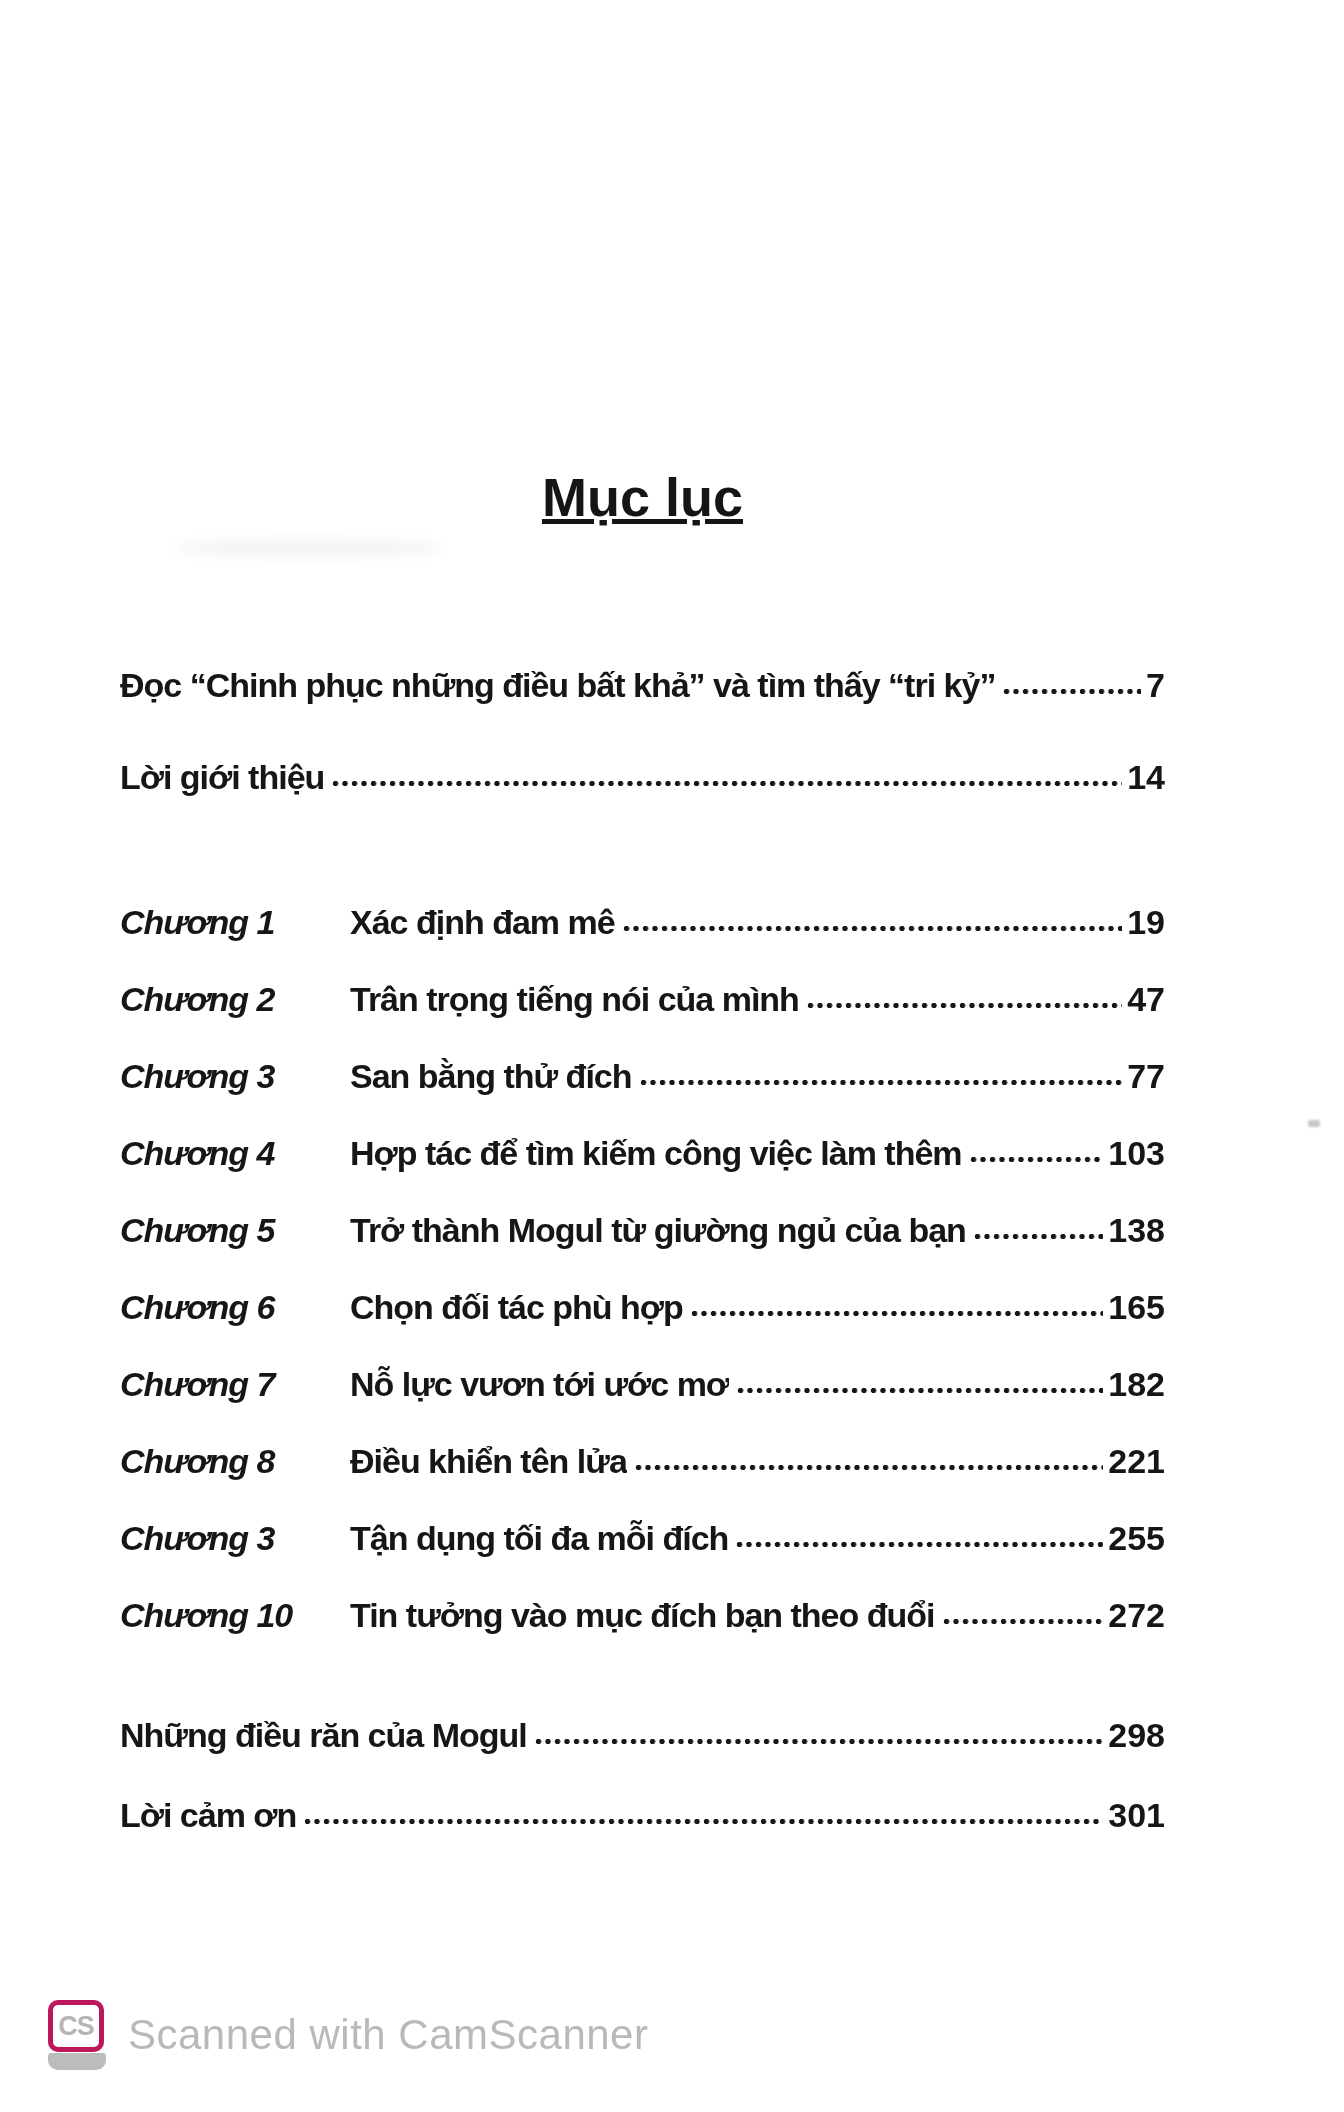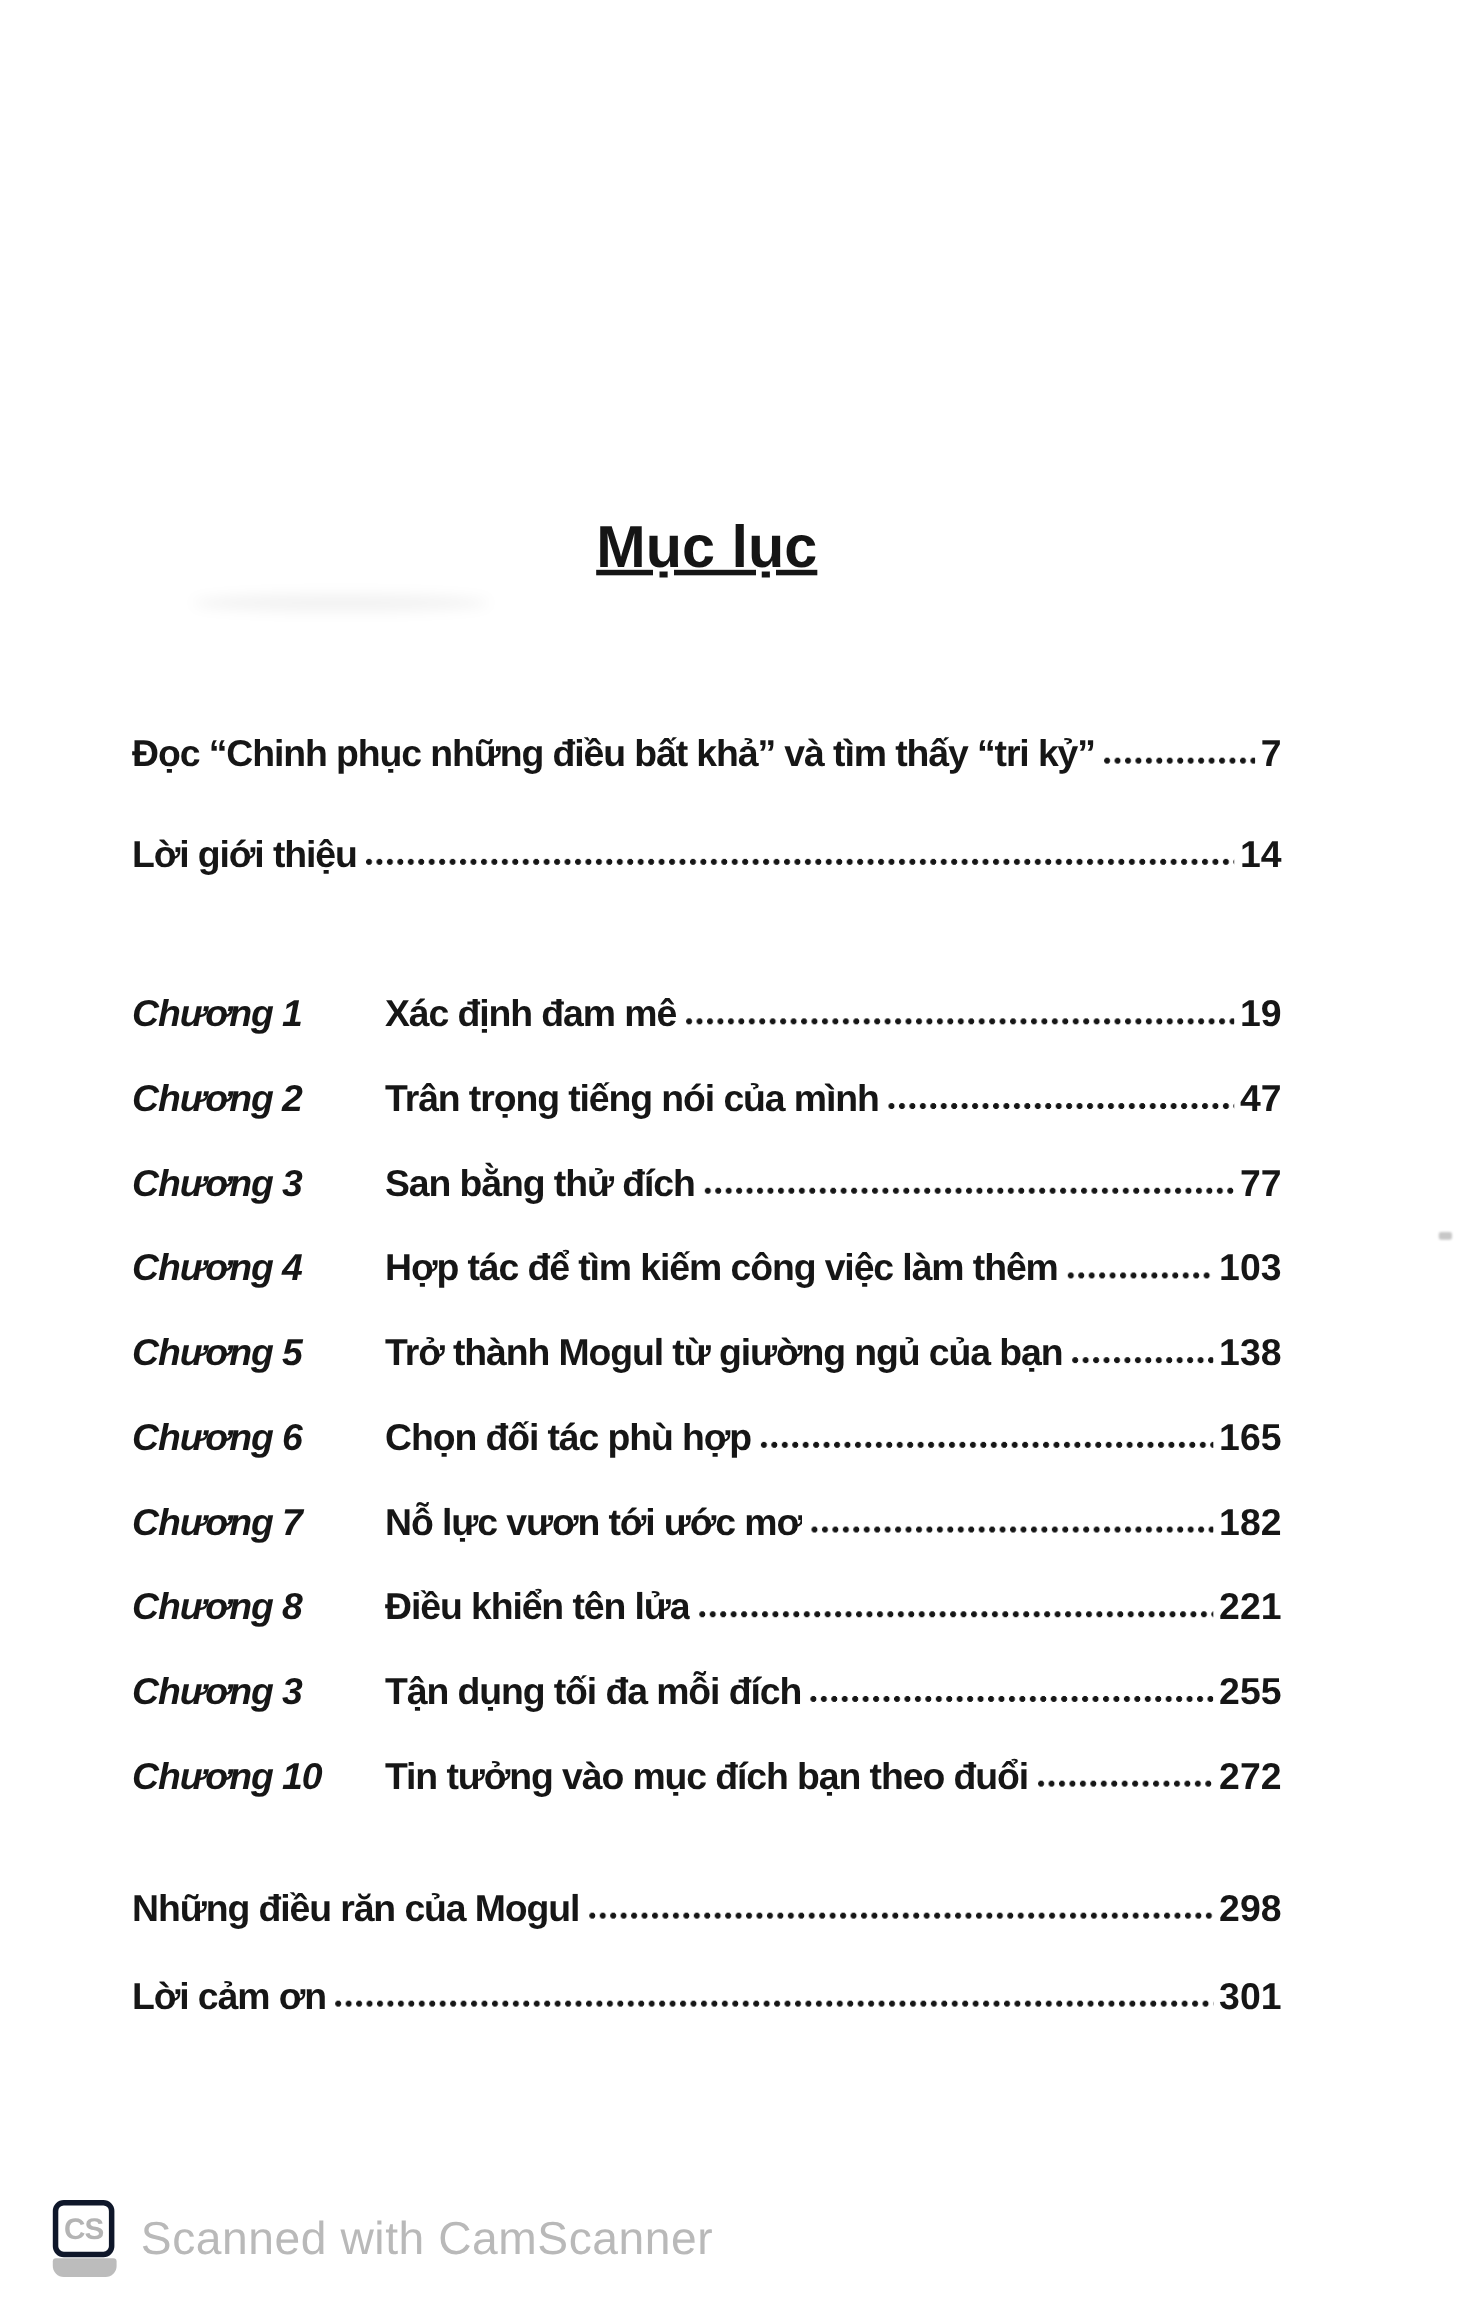--- a/index.html
+++ b/index.html
@@ -92,21 +92,21 @@
     position: absolute;
     left: 48px; top: 2000px;
     display: flex;
     align-items: center;
     gap: 22px;
   }
   .cs-icon { position: relative; width: 58px; height: 70px; }
   .cs-box {
     box-sizing: border-box;
     width: 56px; height: 52px;
-    border: 5px solid #0f172a;
+    border: 5px solid #be185d;
     border-radius: 10px;
     display: flex; align-items: center; justify-content: center;
     font-size: 27px; font-weight: bold; color: #b4b4b4;
     letter-spacing: -1px;
   }
   .cs-base {
     position: absolute;
     left: 0; bottom: 0;
     width: 58px; height: 17px;
     background: #bcbcbc;

